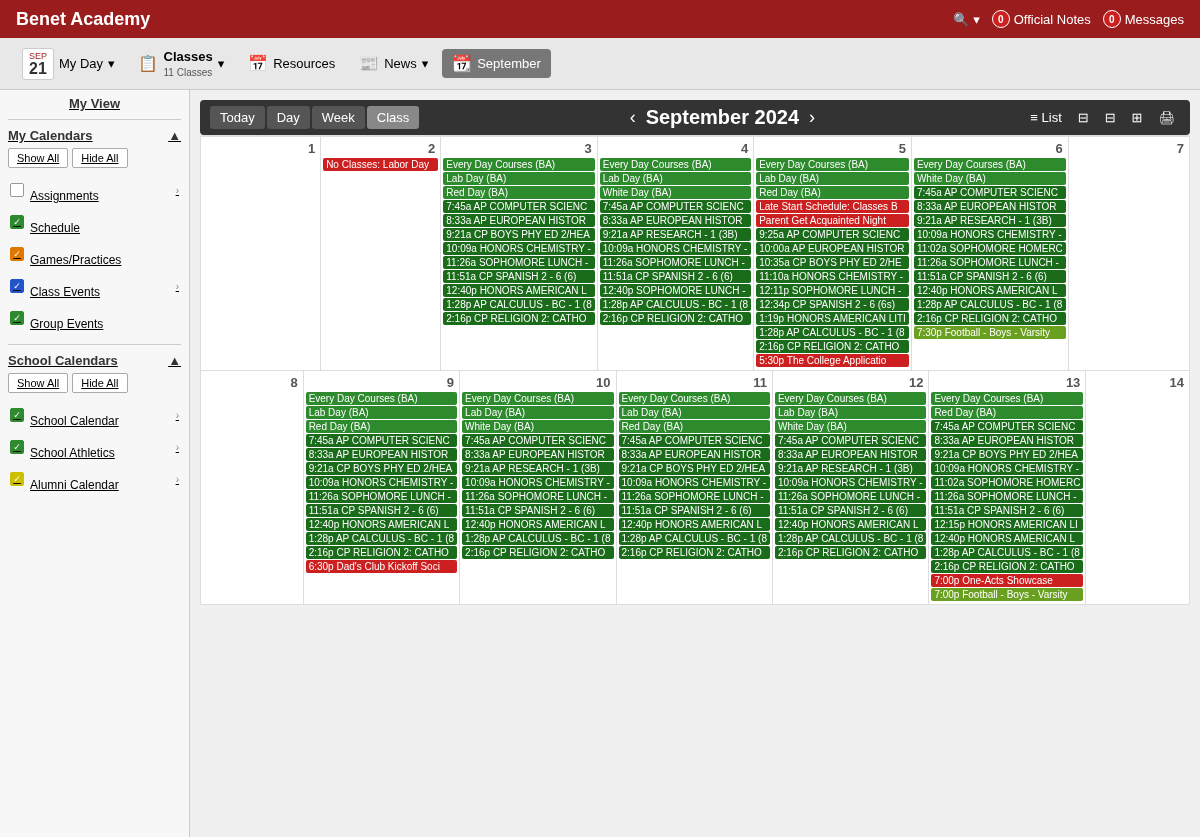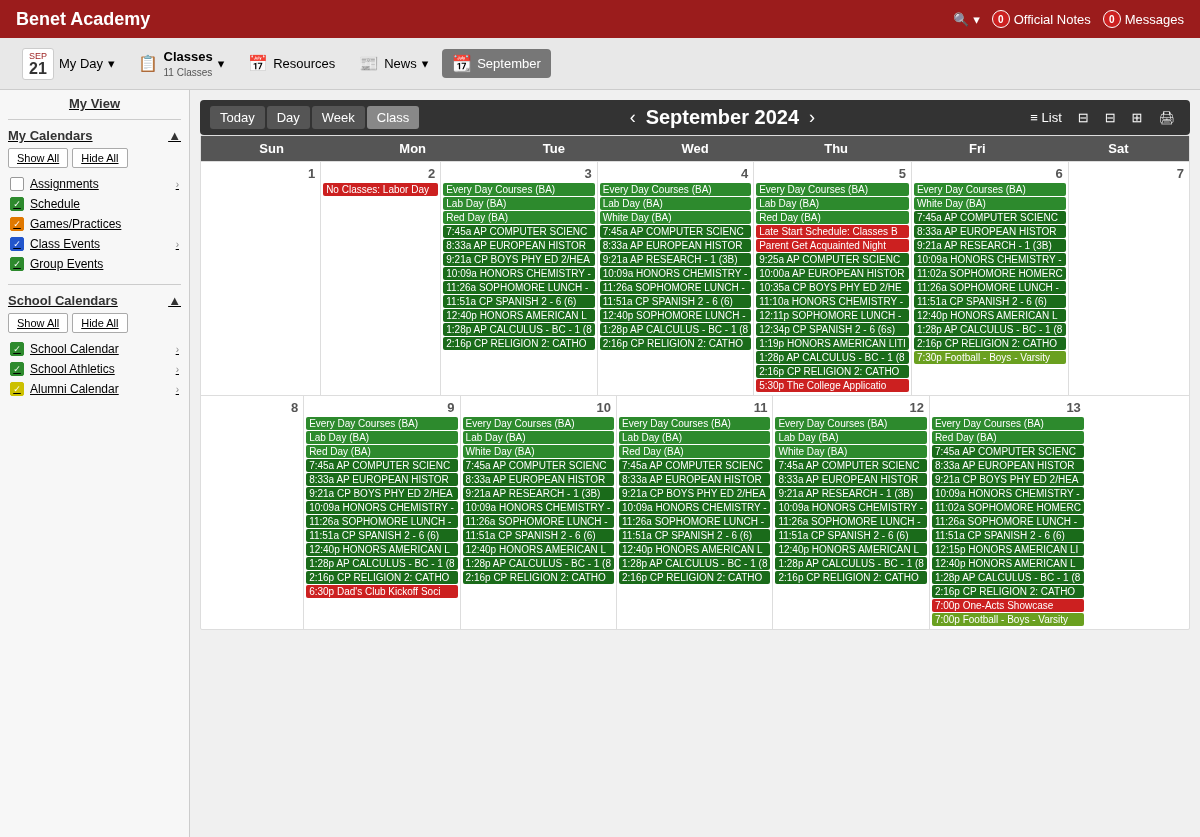--- a/index.html
+++ b/index.html
@@ -68,21 +68,21 @@
       padding: 3px 8px; border: 1px solid #aaa; border-radius: 2px;
       font-size: 11px; cursor: pointer; background: white;
     }
     .sidebar-item { display: flex; align-items: center; gap: 6px; padding: 3px 2px; cursor: pointer; }
     .sidebar-checkbox { width: 14px; height: 14px; border: 1px solid #999; border-radius: 2px; display: flex; align-items: center; justify-content: center; }
     .sidebar-checkbox.checked-green { background: #2d8a2d; border-color: #2d8a2d; }
     .sidebar-checkbox.checked-orange { background: #e07800; border-color: #e07800; }
     .sidebar-checkbox.checked-blue { background: #2255cc; border-color: #2255cc; }
     .sidebar-checkbox.checked-yellow { background: #ccc000; border-color: #ccc000; }
     .sidebar-checkbox.unchecked { background: white; }
-    .sidebar-item-label { font-size: 12px; flex: 1; }
+    .sidebar-item-label { font-size: 12px; flex: 1; margin-top: 12px; }
     .sidebar-item-arrow { font-size: 10px; color: #888; }
 
     
     .calendar-area { flex: 1; overflow: auto; padding: 10px; }
     .cal-header { display: flex; align-items: center; justify-content: space-between; margin-bottom: 0; background: #333; border-radius: 4px; padding: 6px 10px; }
     .cal-view-btns { display: flex; gap: 2px; }
     .cal-view-btn {
       padding: 4px 10px; border-radius: 3px; font-size: 13px;
       cursor: pointer; border: none; background: #555; color: white;
     }
@@ -270,29 +270,20 @@
       <div class="cal-right-btns">
         <span class="cal-right-btn">≡ <span>List</span></span>
         <span class="cal-right-btn">⊟</span>
         <span class="cal-right-btn">⊟</span>
         <span class="cal-right-btn">⊞</span>
         <span class="cal-right-btn">🖨</span>
       </div>
     </div>
 
     <div class="cal-grid">
-      <div class="cal-days-header">
-        <div class="cal-day-header">Sun</div>
-        <div class="cal-day-header">Mon</div>
-        <div class="cal-day-header">Tue</div>
-        <div class="cal-day-header">Wed</div>
-        <div class="cal-day-header">Thu</div>
-        <div class="cal-day-header">Fri</div>
-        <div class="cal-day-header">Sat</div>
-      </div>
       <div class="cal-body" id="cal-body">
       <div class="cal-week">
             <div class="cal-cell">
               <div class="cal-date">1</div>
             </div>
             <div class="cal-cell">
               <div class="cal-date">2</div>
               <div class="cal-event ev-red">No Classes: Labor Day</div>
             </div>
             <div class="cal-cell">
@@ -439,18 +430,21 @@
               <div class="cal-event ev-dark-green">11:02a SOPHOMORE HOMERC</div>
               <div class="cal-event ev-dark-green">11:26a SOPHOMORE LUNCH -</div>
               <div class="cal-event ev-dark-green">11:51a CP SPANISH 2 - 6 (6)</div>
               <div class="cal-event ev-dark-green">12:15p HONORS AMERICAN LI</div>
               <div class="cal-event ev-dark-green">12:40p HONORS AMERICAN L</div>
               <div class="cal-event ev-dark-green">1:28p AP CALCULUS - BC - 1 (8</div>
               <div class="cal-event ev-dark-green">2:16p CP RELIGION 2: CATHO</div>
               <div class="cal-event ev-red">7:00p One-Acts Showcase</div>
               <div class="cal-event ev-yellow-green">7:00p Football - Boys - Varsity</div>
             </div>
+            <div class="cal-cell">
+              <div class="cal-date">14</div>
+            </div>
           </div>
         </div>
     </div>
 
   </div>
 </div>
 
 </body></html>

